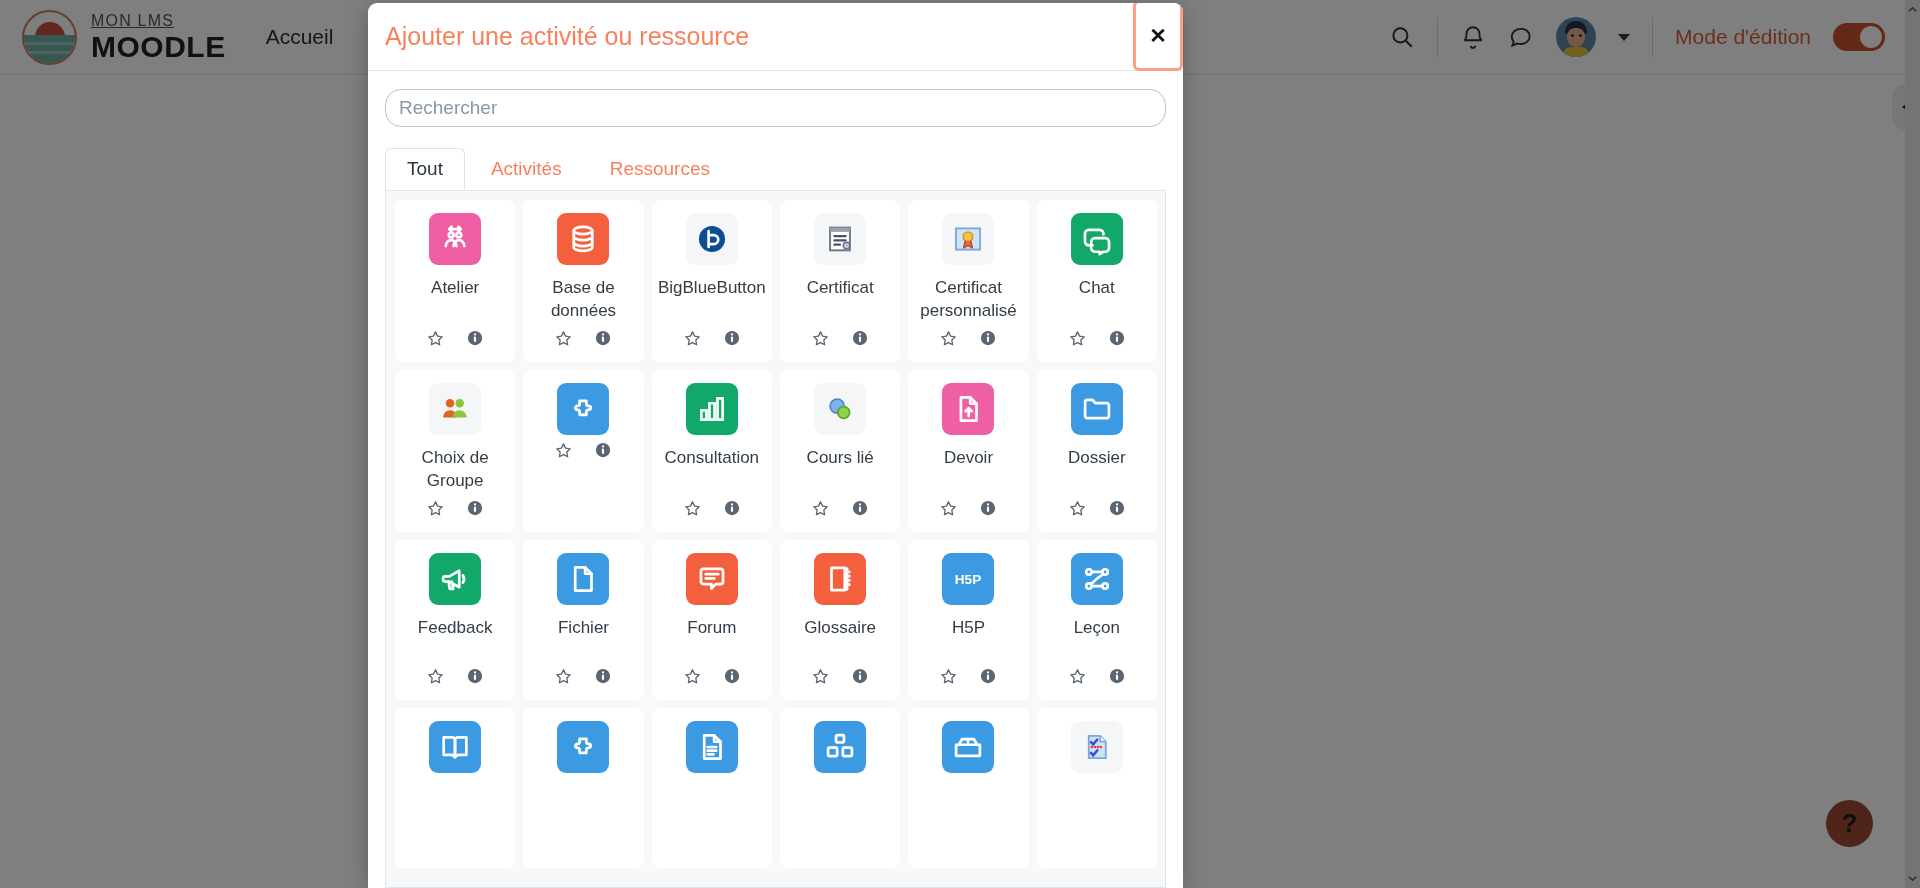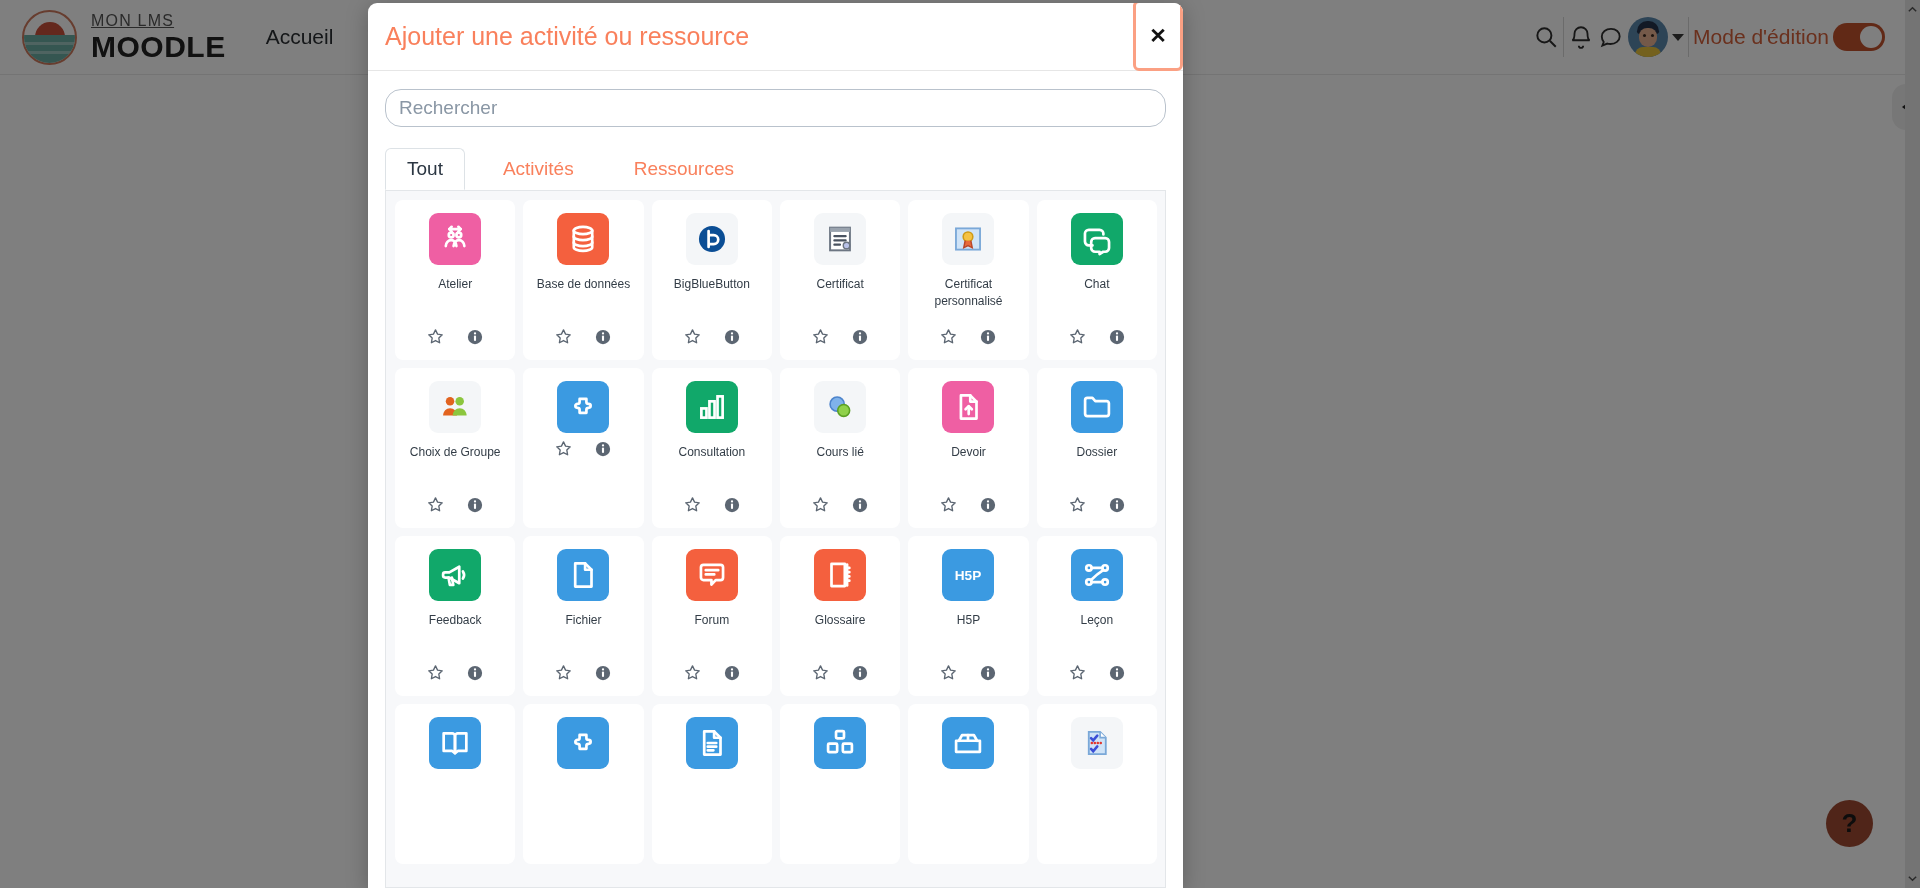--- a/index.html
+++ b/index.html
@@ -47,21 +47,21 @@
   .logo-sea::after { top: 16px; }
   .brand-text { margin-left: 14px; line-height: 1; }
   .brand-sub { font-size: 16px; color: #555; letter-spacing: 1.2px; text-decoration: underline; }
   .brand-main { font-size: 30px; font-weight: bold; color: #222; letter-spacing: .5px; margin-top: 3px; }
 
   .nav { display: flex; align-items: center; margin-left: 40px; gap: 34px; }
   .nav a { font-size: 21px; color: #2b2f33; text-decoration: none; white-space: nowrap; }
 
   .topbar-right {
     margin-left: auto; display: flex; align-items: center;
-    gap: 4px; padding-right: 20px;
+    gap: 22px; padding-right: 20px;
   }
   .ic { width: 26px; height: 26px; display: block; }
   .divider-v { width: 1px; height: 40px; background: #d6d6d6; }
   .avatar {
     width: 40px; height: 40px; border-radius: 50%;
     background: #5b88ad; position: relative; overflow: hidden; flex: none;
   }
   .av-hair { position: absolute; left: 9px; top: 4px; width: 22px; height: 13px;
              background: #24324a; border-radius: 11px 11px 3px 3px; }
   .av-face { position: absolute; left: 11px; top: 11px; width: 18px; height: 19px;
@@ -144,21 +144,21 @@
 
   .search-input {
     margin-top: 18px; height: 38px; flex: none;
     border: 1px solid #b9c2cc; border-radius: 16px;
     padding: 0 13px; font-size: 19px; color: #3b4754;
     font-family: "Liberation Sans", sans-serif;
     background: #fff; outline: none; width: 100%;
   }
   .search-input::placeholder { color: #8a97a5; }
 
-  .tabs { display: flex; gap: 16px; margin-top: 21px; flex: none; }
+  .tabs { display: flex; gap: 4px; margin-top: 21px; flex: none; }
   .tab {
     padding: 9px 21px; font-size: 19px; color: #f9805c;
     border: 1px solid transparent; border-radius: 6px 6px 0 0;
     background: transparent; cursor: pointer; white-space: nowrap;
   }
   .tab.active {
     color: #2b3642; background: #fff;
     border-color: #dde2e6 #dde2e6 #fff;
   }
 
@@ -179,21 +179,21 @@
     display: flex; flex-direction: column; align-items: center;
     min-height: 160px;
   }
   .card-icon {
     width: 52px; height: 52px; border-radius: 9px; flex: none;
     display: flex; align-items: center; justify-content: center;
     color: #fff;
   }
   .card-icon.plain { background: #f4f6f8; }
   .card-label {
-    margin-top: 11px; font-size: 12px; color: #333d47;
+    margin-top: 11px; font-size: 17px; color: #333d47;
     text-align: center; line-height: 1.38; flex: 1;
     word-break: break-word;
   }
   .card-actions { display: flex; gap: 21px; align-items: center; margin-top: 6px; }
   .star { width: 19px; height: 19px; }
   .info { width: 18px; height: 18px; }
 </style>
 </head>
 <body>
 

